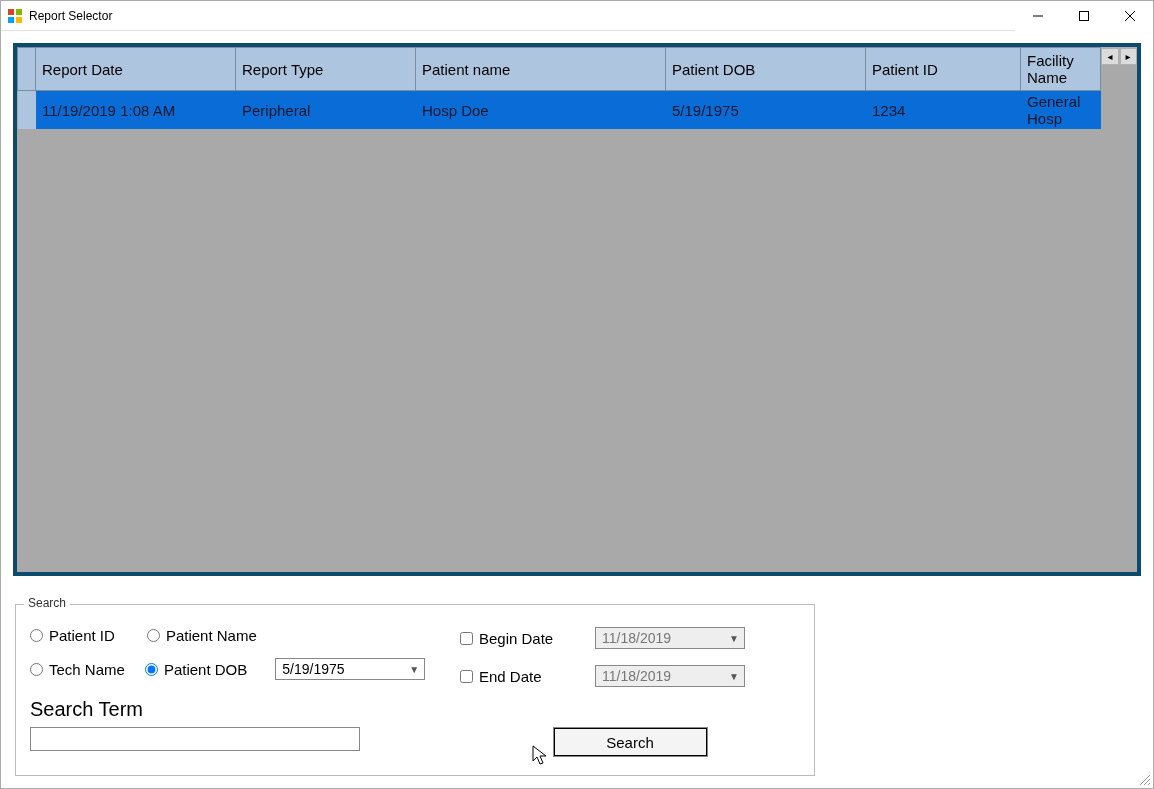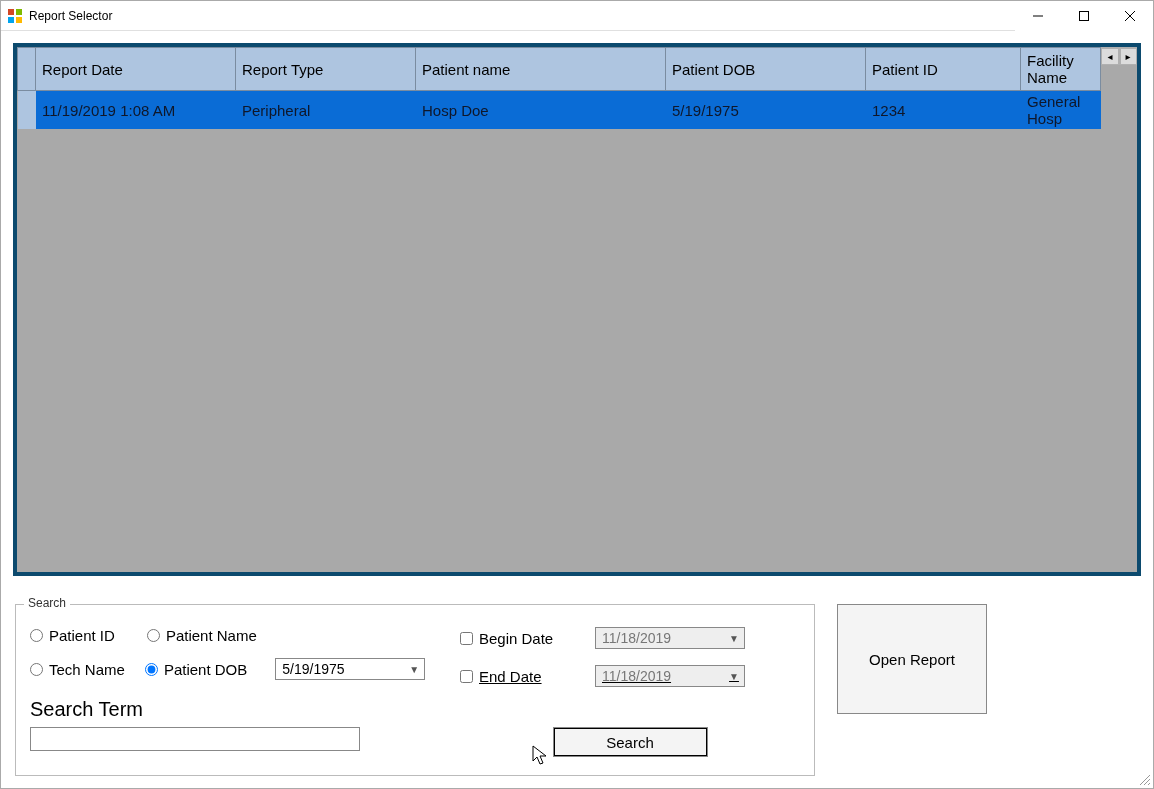--- a/index.html
+++ b/index.html
@@ -376,21 +376,21 @@
             <div class="date-row">
               <label>
                 <input type="checkbox" style="">
                 <span>Begin Date</span>
               </label>
               <div class="combo disabled">
                 <span>11/18/2019</span>
                 <span class="arrow">▼</span>
               </div>
             </div>
-            <div class="date-row" style="margin-bottom:40px;text-decoration:underline;">
+            <div class="date-row" style="margin-bottom:40px;">
               <label>
                 <input type="checkbox" style="">
                 <span>End Date</span>
               </label>
               <div class="combo disabled">
                 <span>11/18/2019</span>
                 <span class="arrow">▼</span>
               </div>
             </div>
             <div style="display:flex; justify-content:center; position:relative;">
@@ -399,23 +399,20 @@
               </button>
               <svg class="cursor-arrow" style="left:72px; top:18px;" width="18" height="22" viewBox="0 0 18 22">
                 <path d="M1 1 L1 16 L5 12 L8 19 L11 18 L8 11 L14 11 Z" fill="#fff" stroke="#000" stroke-width="1"></path>
               </svg>
             </div>
           </div>
         </div>
       </fieldset>
 
       <div class="side-buttons">
-        <button class="btn side-btn">
-          <span>Open Report</span>
-        </button>
       </div>
 
     </div>
   </div>
 
   <svg class="resize-grip" viewBox="0 0 14 14">
     <line x1="3" y1="13" x2="13" y2="3" stroke="#999"></line>
     <line x1="7" y1="13" x2="13" y2="7" stroke="#999"></line>
     <line x1="11" y1="13" x2="13" y2="11" stroke="#999"></line>
   </svg>

